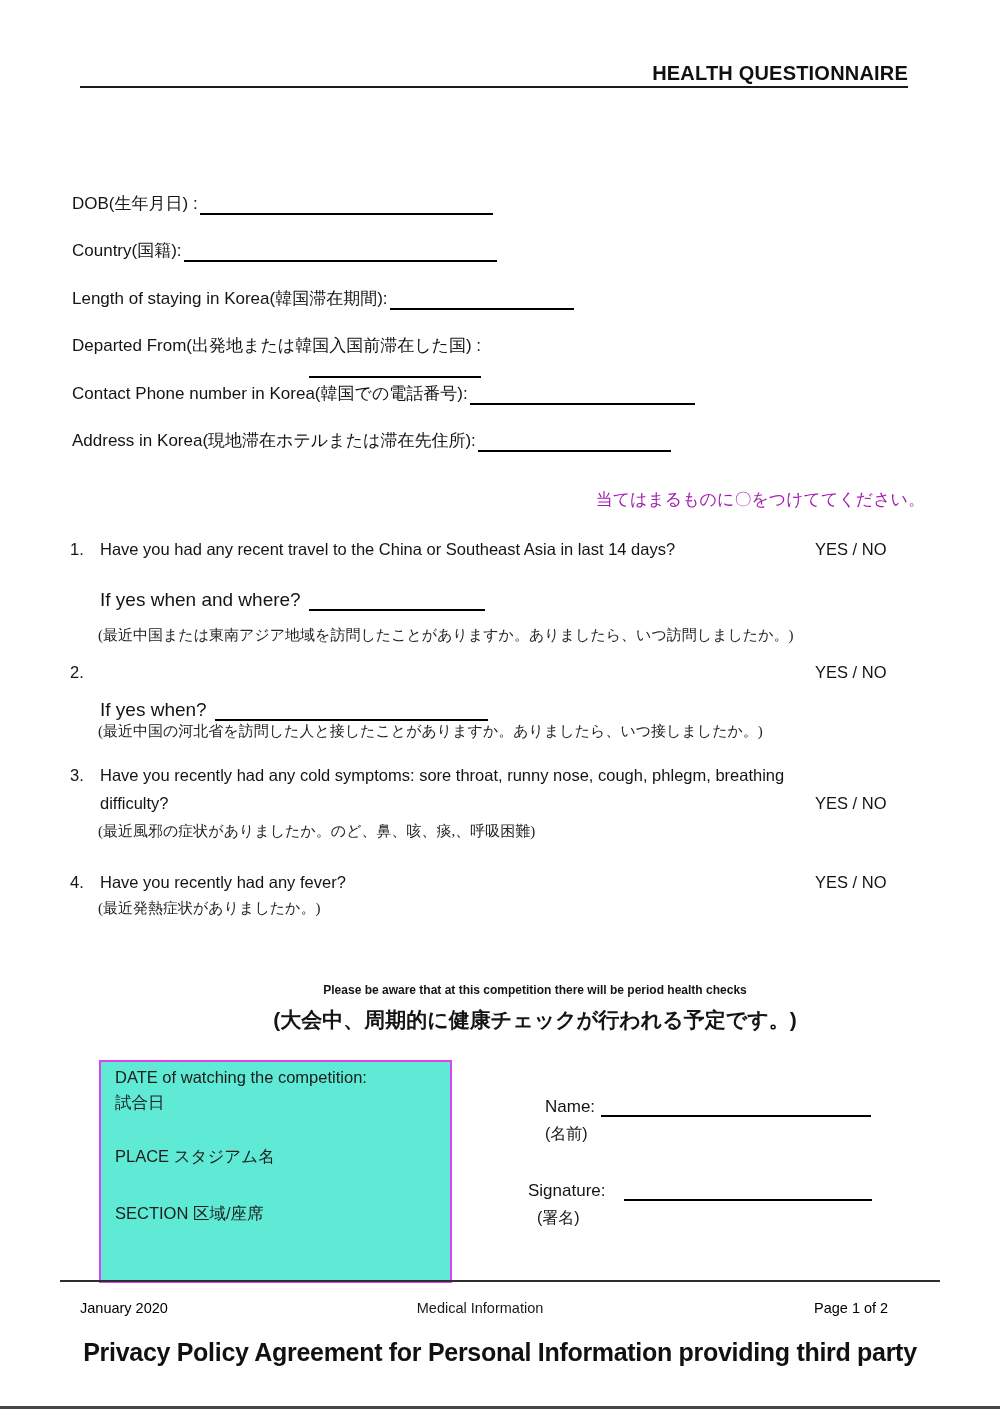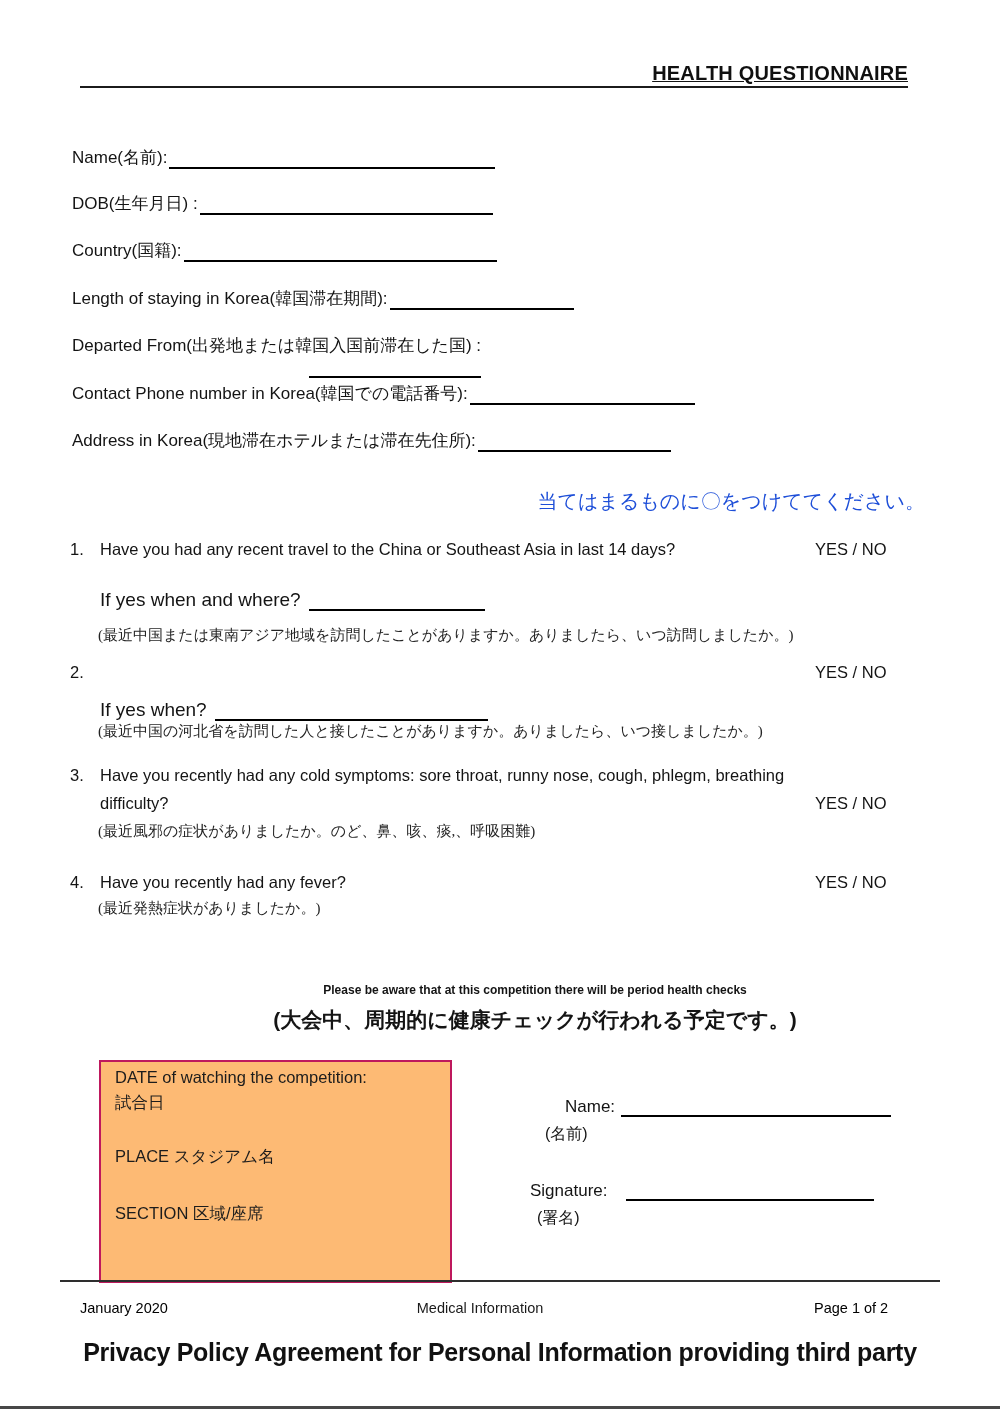--- a/index.html
+++ b/index.html
@@ -33,22 +33,22 @@
   }
   .blank{
     display:inline-block;
     border-bottom:2px solid #000;
     height:19px;
     margin-left:2px;
   }
   .jp-instruction{
     position:absolute;
     font-family:"Liberation Serif",serif;
-    font-size:20px;
-    color:#1d4ed8;
+    font-size:17px;
+    color:#a21caf;
     text-align:right;
     white-space:nowrap;
   }
   .qnum{position:absolute;font-size:16.5px;}
   .qtext{position:absolute;font-size:16.5px;white-space:nowrap;}
   .yesno{position:absolute;font-size:16.5px;white-space:nowrap;}
   .followup{
     position:absolute;
     display:flex;
     align-items:flex-end;
@@ -65,59 +65,54 @@
   }
   .notice{
     position:absolute;
     left:70px;
     width:930px;
     text-align:center;
     font-weight:bold;
   }
   .infobox{
     position:absolute;
-    border:2px solid #be185d;
-    background:#fdba74;
+    border:2px solid #d946ef;
+    background:#5eead4;
   }
   .boxtext{position:absolute;font-size:16.5px;white-space:nowrap;color:#1c1c1c;}
   .signrow{
     position:absolute;
     display:flex;
     align-items:flex-end;
     font-size:17px;
     white-space:nowrap;
-    margin-left:20px;
   }
   .signjp{position:absolute;font-size:16px;white-space:nowrap;}
   .footer-sep{position:absolute;background:#2e2e2e;}
   .footer-text{position:absolute;font-size:14.5px;color:#000000;white-space:nowrap;}
   .footer-center{position:absolute;text-align:center;font-size:14.5px;color:#1a1a1a;}
   .next-title{
     position:absolute;
     text-align:center;
     font-size:25px;
     font-weight:bold;
     letter-spacing:-.3px;
     color:#111;
   }
   .page-edge{position:absolute;background:#474747;}
 </style>
 </head>
 <body>
 
 <div class="page">
 
-  <div class="header-rule" style="left:80px;top:62px;width:828px;padding-bottom:1px;text-decoration:underline;">
+  <div class="header-rule" style="left:80px;top:62px;width:828px;padding-bottom:1px;">
     <span class="header-title">HEALTH QUESTIONNAIRE</span>
   </div>
 
-  <div class="field-row" style="top:146px;">
-    <span>Name(名前):</span>
-    <span class="blank" style="width:326px;"></span>
-  </div>
   <div class="field-row" style="top:192px;">
     <span>DOB(生年月日) :</span>
     <span class="blank" style="width:293px;"></span>
   </div>
   <div class="field-row" style="top:239px;">
     <span>Country(国籍):</span>
     <span class="blank" style="width:313px;"></span>
   </div>
   <div class="field-row" style="top:287px;">
     <span>Length of staying in Korea(韓国滞在期間):</span>
@@ -174,21 +169,21 @@
     <span class="boxtext" style="left:14px;top:30px;">試合日</span>
     <span class="boxtext" style="left:14px;top:84px;">PLACE スタジアム名</span>
     <span class="boxtext" style="left:14px;top:141px;">SECTION 区域/座席</span>
   </div>
 
   <div class="signrow" style="left:545px;top:1096px;">
     <span>Name:</span>
     <span class="blank" style="width:270px;margin-left:6px;"></span>
   </div>
   <span class="signjp" style="left:545px;top:1124px;">(名前)</span>
-  <div class="signrow" style="left:510px;top:1180px;gap:12px;">
+  <div class="signrow" style="left:528px;top:1180px;gap:12px;">
     <span>Signature:</span>
     <span class="blank" style="width:248px;margin-left:6px;"></span>
   </div>
   <span class="signjp" style="left:537px;top:1208px;">(署名)</span>
 
   <div class="footer-sep" style="left:60px;top:1280px;width:880px;height:2px;"></div>
   <span class="footer-text" style="left:80px;top:1300px;">January 2020</span>
   <div class="footer-center" style="left:20px;top:1300px;width:920px;">Medical Information</div>
   <span class="footer-text" style="left:814px;top:1300px;">Page 1 of 2</span>
 

